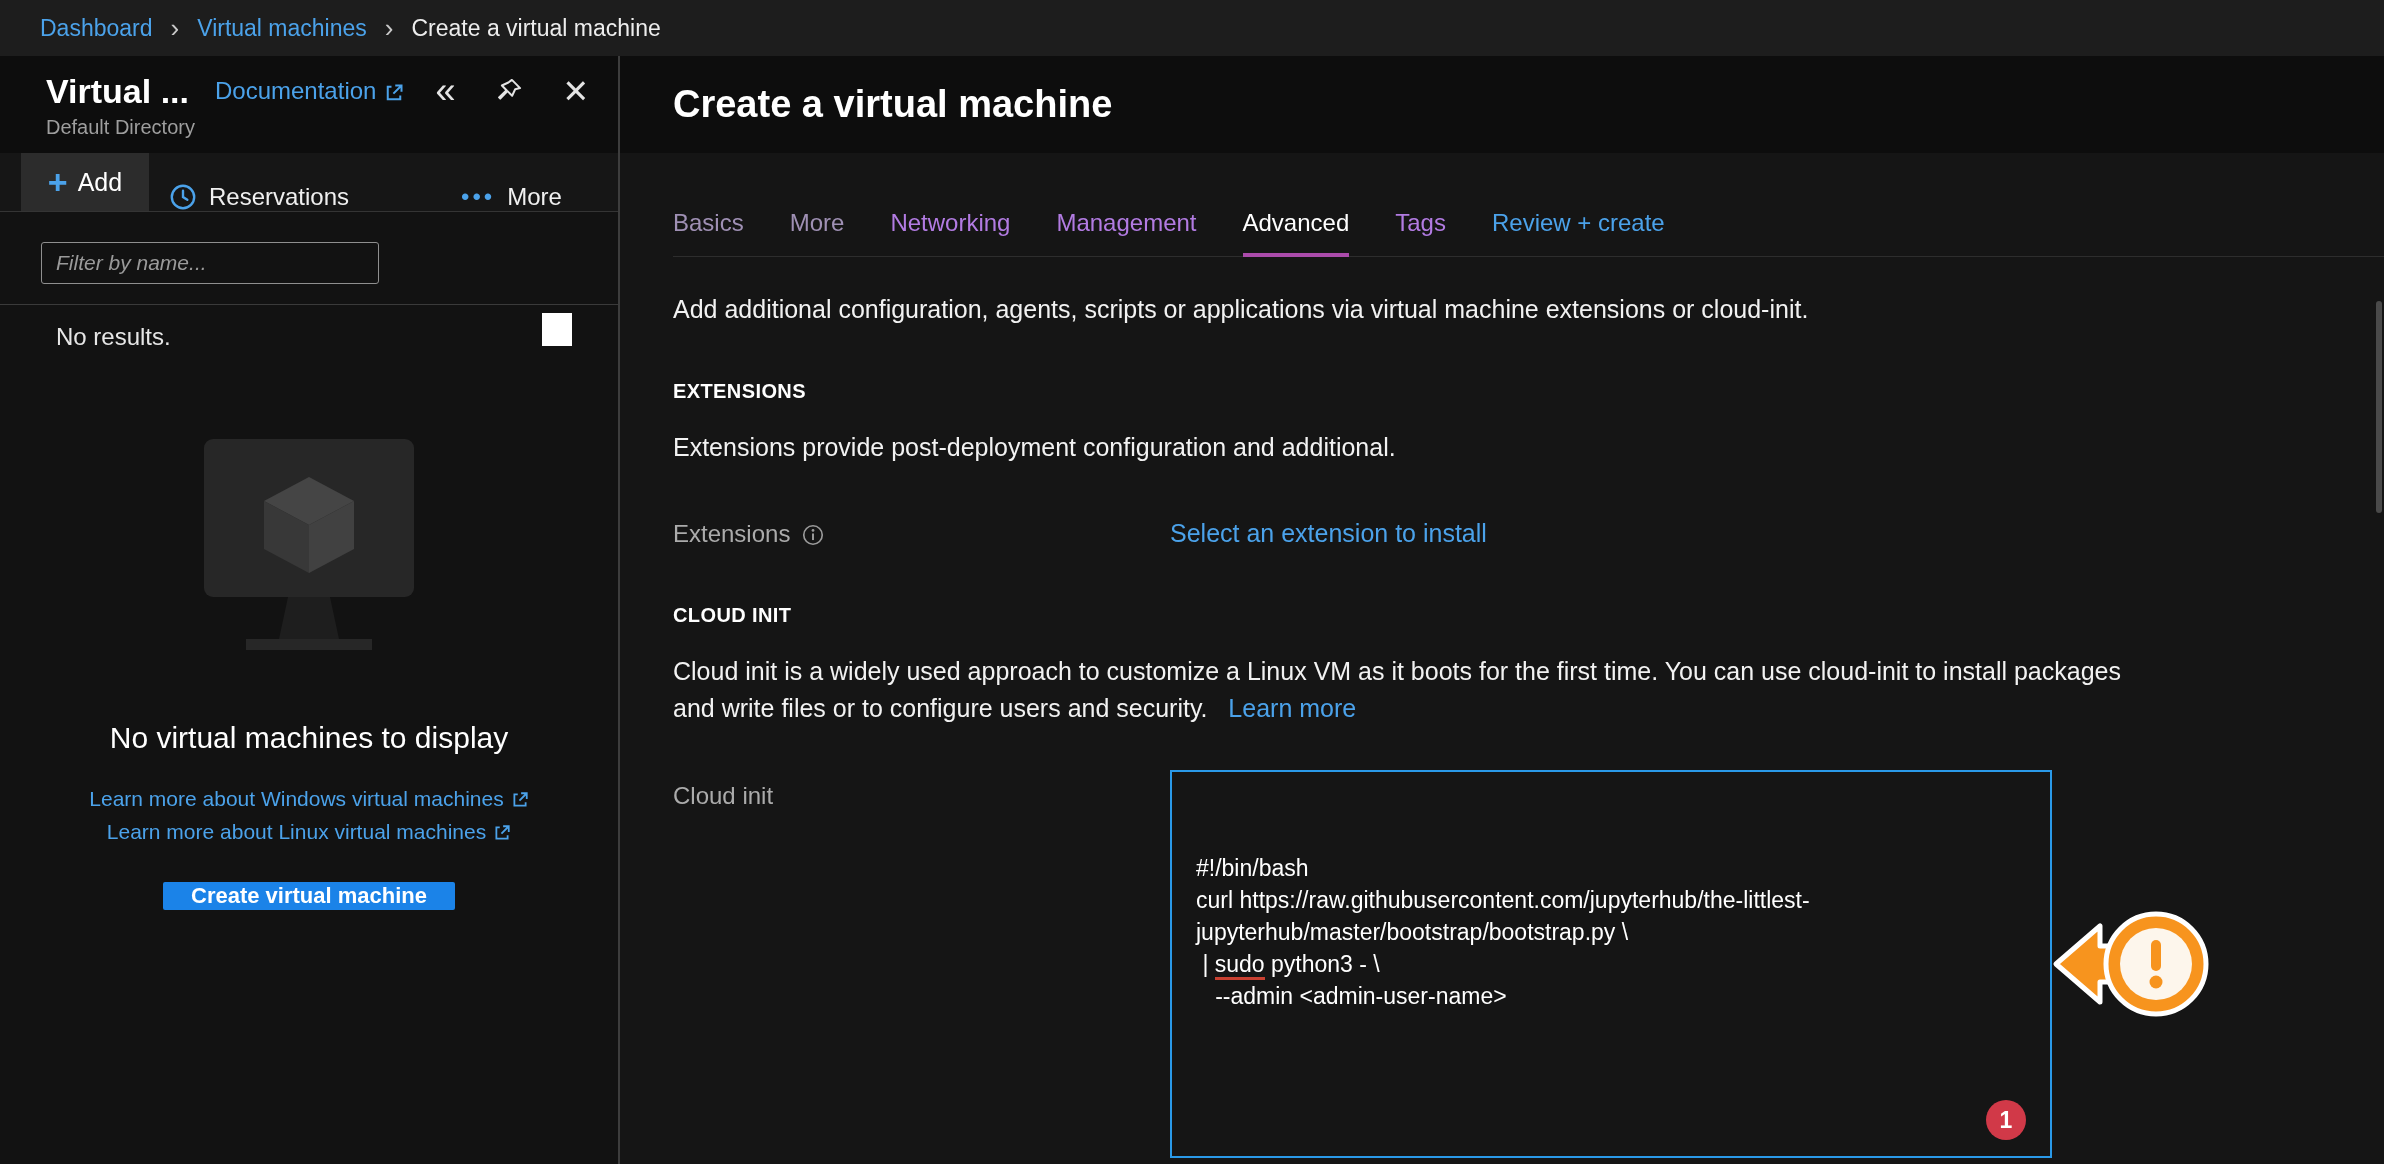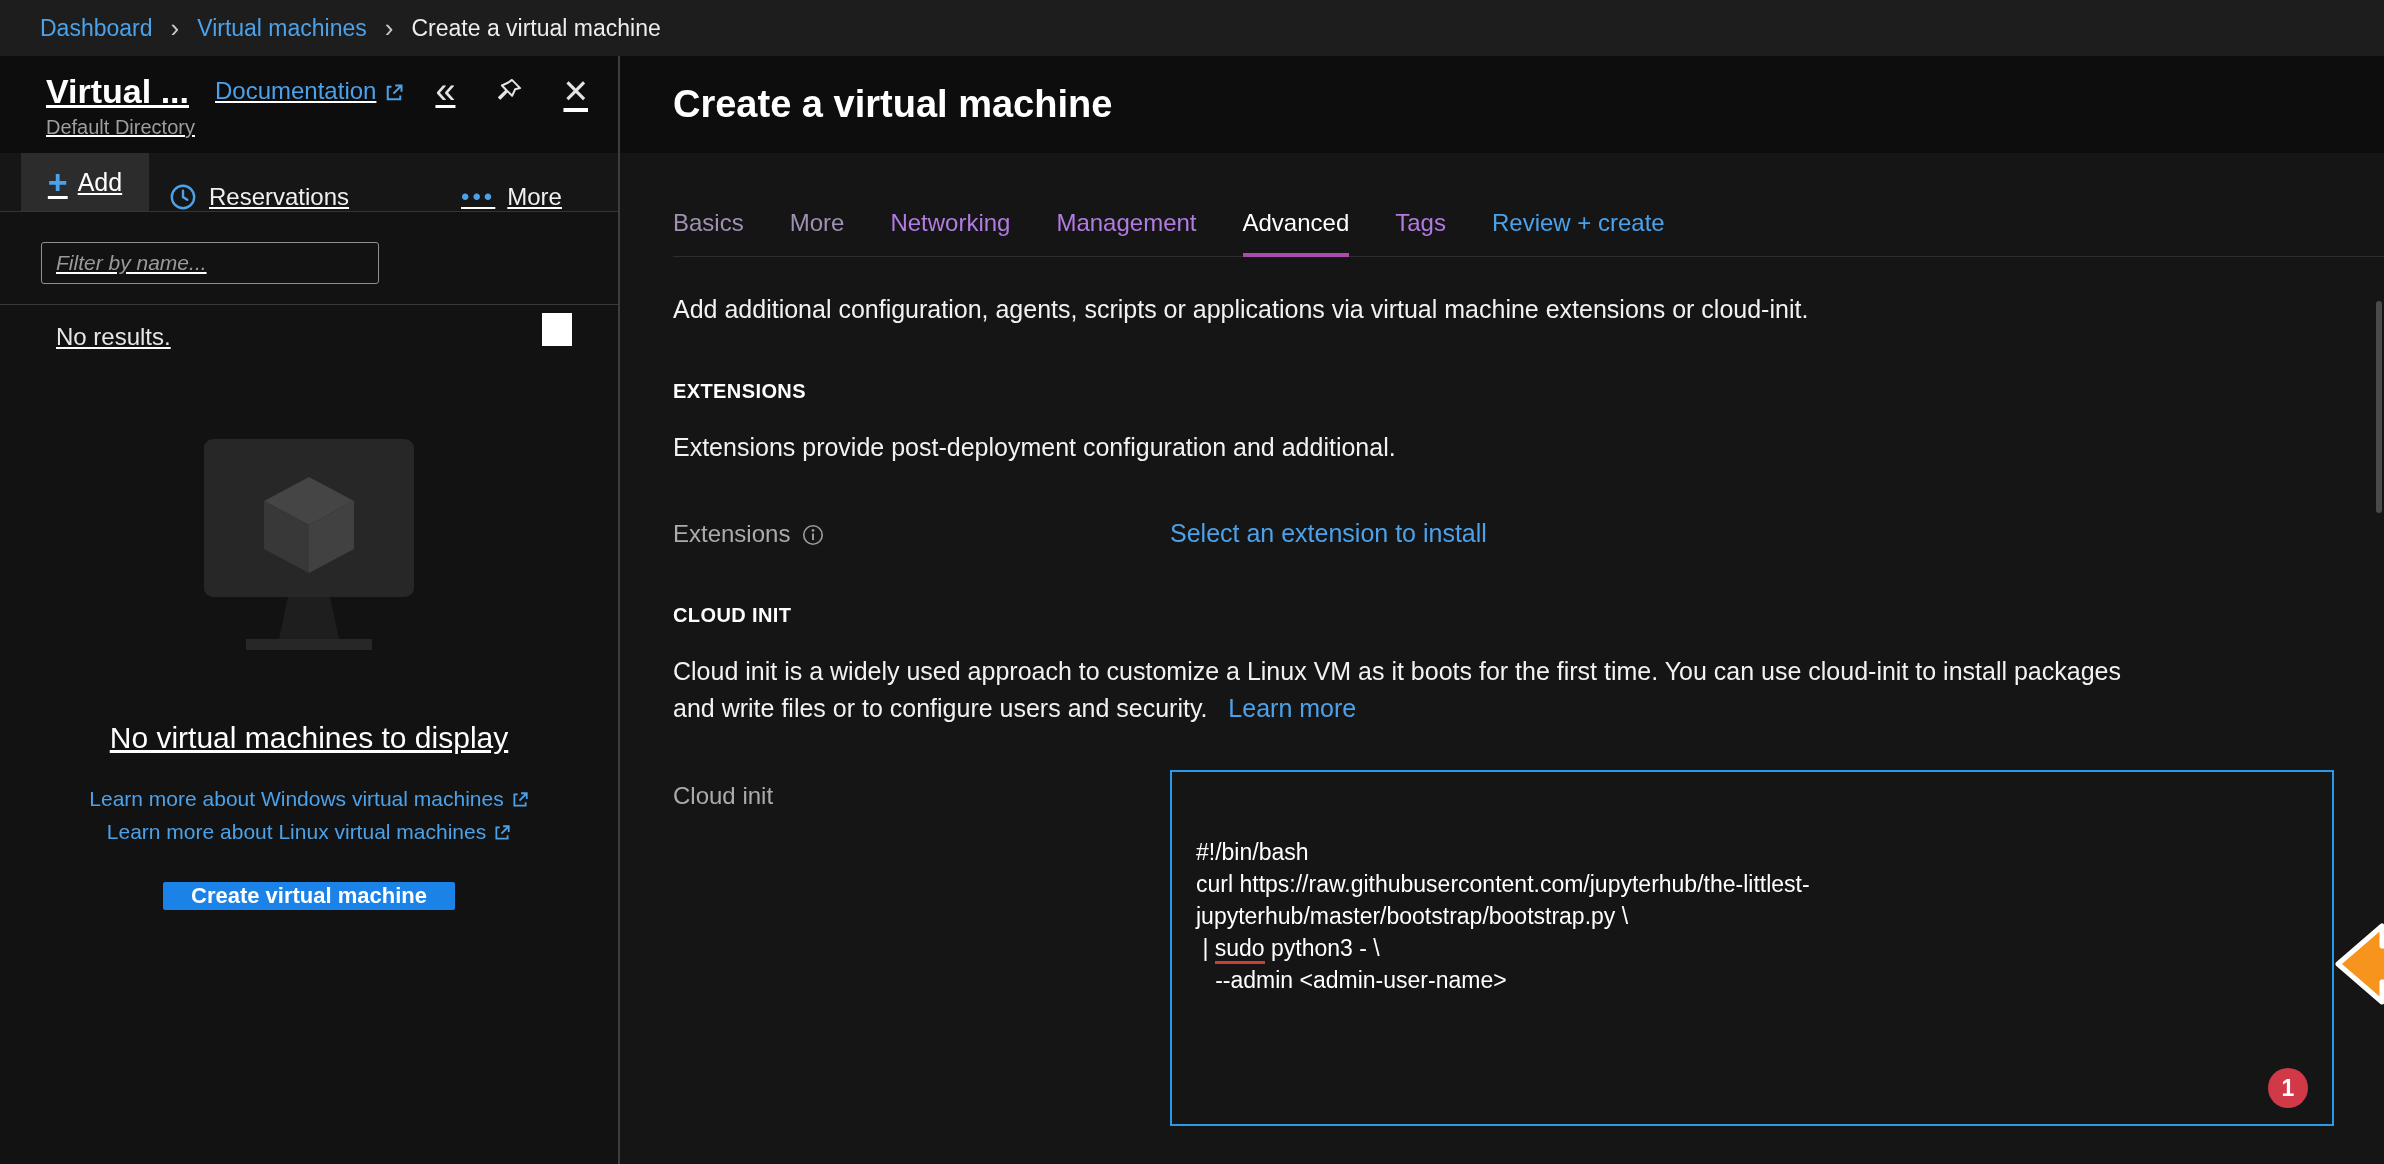--- a/index.html
+++ b/index.html
@@ -26,21 +26,21 @@
 
   
   .topbar{height:56px;background:var(--topbar-bg);display:flex;align-items:center;padding-left:40px;gap:18px;font-size:23px;}
   .topbar a{color:var(--accent);text-decoration:none;cursor:pointer;}
   .topbar .sep{color:#c9c9c9;font-size:26px;line-height:1;}
   .topbar .current{color:#ededed;}
 
   .content{display:flex;height:1108px;}
 
   
-  .panel{width:620px;min-width:620px;background:var(--panel-bg);border-right:2px solid #3d3d3d;display:flex;flex-direction:column;text-decoration:underline;}
+  .panel{width:620px;min-width:620px;background:var(--panel-bg);border-right:2px solid #3d3d3d;display:flex;flex-direction:column;}
   .panel-header{height:97px;background:var(--header-bg);padding:14px 26px 0 46px;}
   .panel-title-row{display:flex;align-items:center;gap:26px;}
   .panel-title{font-size:34px;font-weight:700;white-space:nowrap;}
   .doc-link{color:var(--accent);font-size:24px;text-decoration:none;display:inline-flex;align-items:center;gap:8px;cursor:pointer;}
   .panel-icons{margin-left:auto;display:flex;align-items:center;gap:40px;padding-right:4px;}
   .icon-btn{color:#e4e4e4;cursor:pointer;display:inline-flex;align-items:center;line-height:1;background:none;border:none;}
   .collapse-glyph{font-size:36px;color:#e4e4e4;}
   .close-glyph{font-size:42px;font-weight:400;color:#e4e4e4;}
   .panel-subtitle{font-size:20px;color:var(--muted);margin-top:4px;}
 
@@ -88,21 +88,21 @@
   .inline-link{color:var(--accent);text-decoration:none;cursor:pointer;}
 
   .form-row{margin-top:54px;display:flex;align-items:center;}
   .form-row.top{align-items:flex-start;}
   .form-label{width:497px;min-width:497px;color:#ababab;font-size:24px;display:flex;align-items:center;gap:12px;}
   .action-link{color:var(--accent);font-size:25px;text-decoration:none;cursor:pointer;}
 
   .cloudinit-row{margin-top:44px;}
   .cloudinit-row .form-label{padding-top:12px;}
 
-  .code-box{position:relative;width:1164px;min-height:242px;border:2px solid var(--code-border);padding:0 24px;font-size:23px;line-height:32px;color:#fff;white-space:pre-wrap;cursor:text;}
+  .code-box{position:relative;width:882px;min-height:242px;border:2px solid var(--code-border);padding:16px 24px;font-size:23px;line-height:32px;color:#fff;white-space:pre-wrap;cursor:text;}
   .misspelled{border-bottom:3px solid #c84031;}
   .error-badge{position:absolute;right:24px;bottom:16px;width:40px;height:40px;border-radius:50%;background:var(--red);color:#fff;font-size:23px;font-weight:700;display:flex;align-items:center;justify-content:center;}
   .annotation{position:absolute;left:calc(100% + 2px);top:66px;pointer-events:none;}
 
   .main-scroll-thumb{position:absolute;right:2px;top:245px;width:6px;height:212px;background:#4a4a4a;border-radius:3px;cursor:pointer;}
 
   svg{display:inline-block;vertical-align:middle;}
 </style>
 </head>
 <body>

